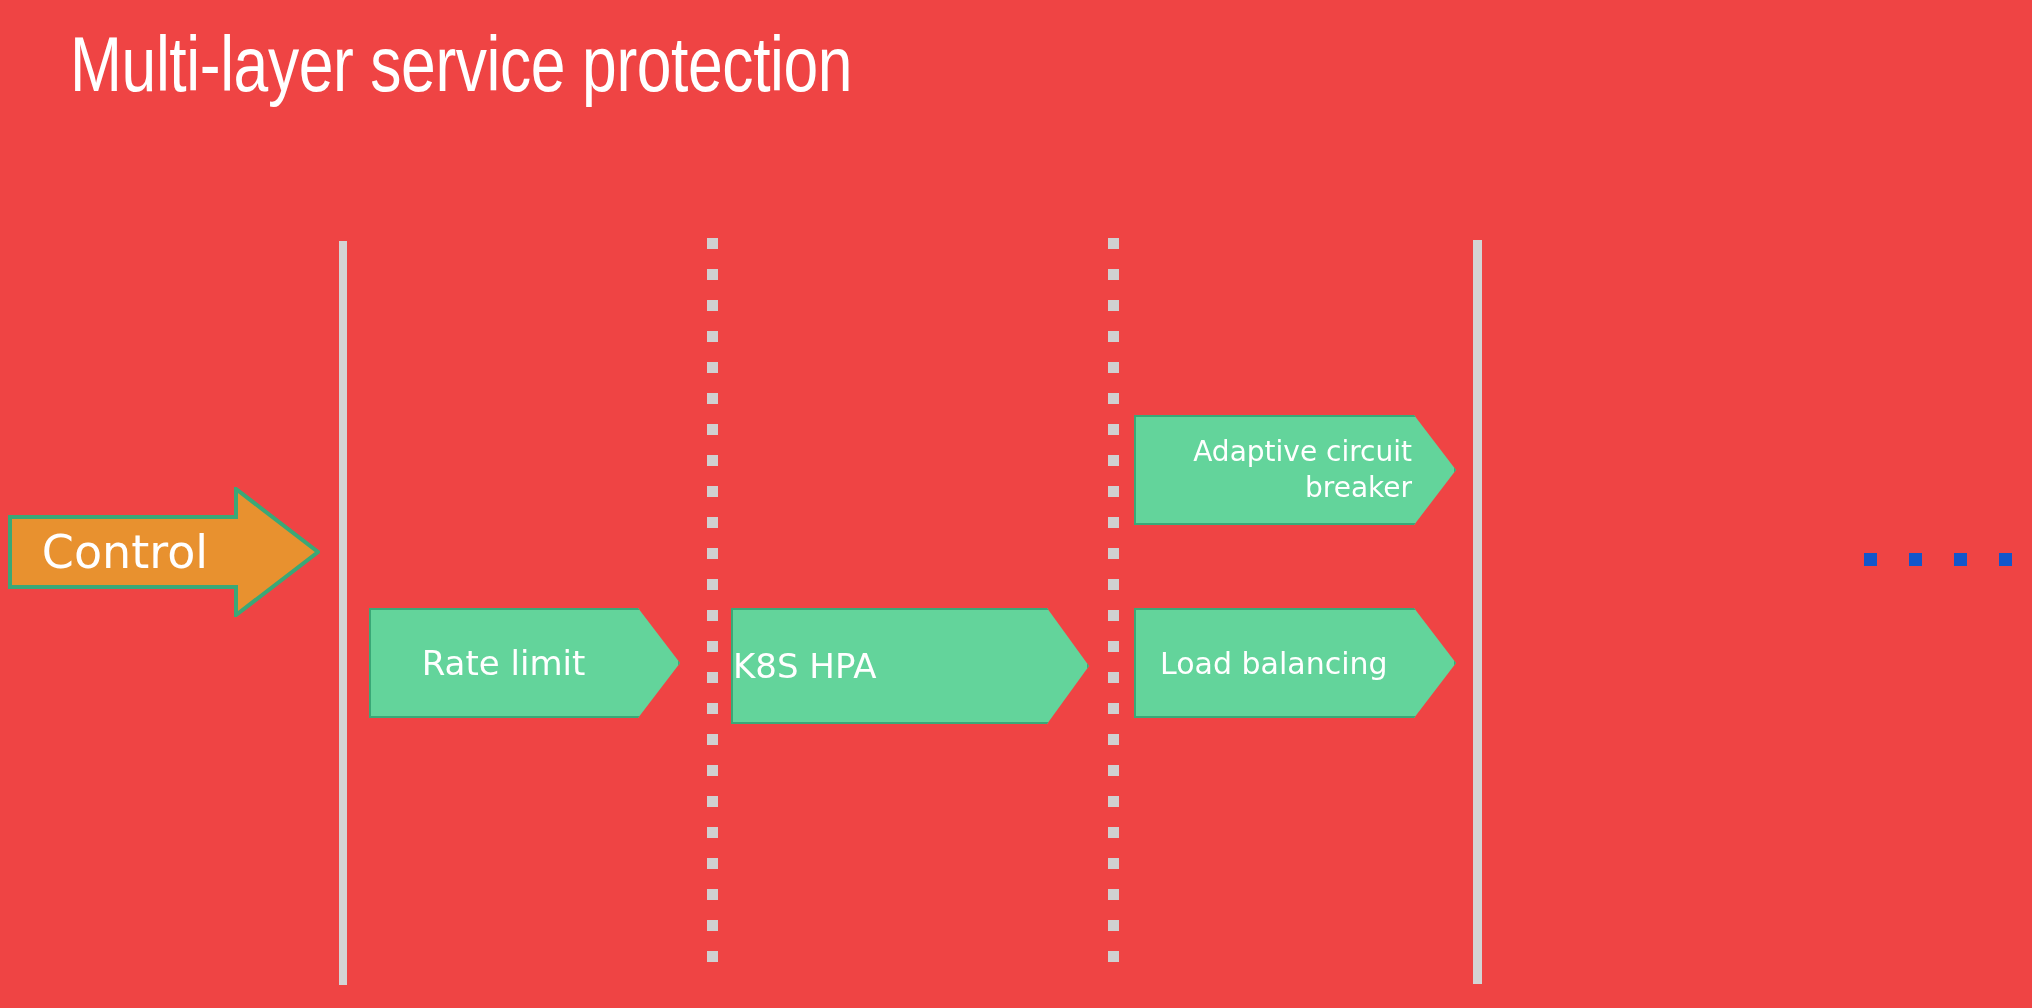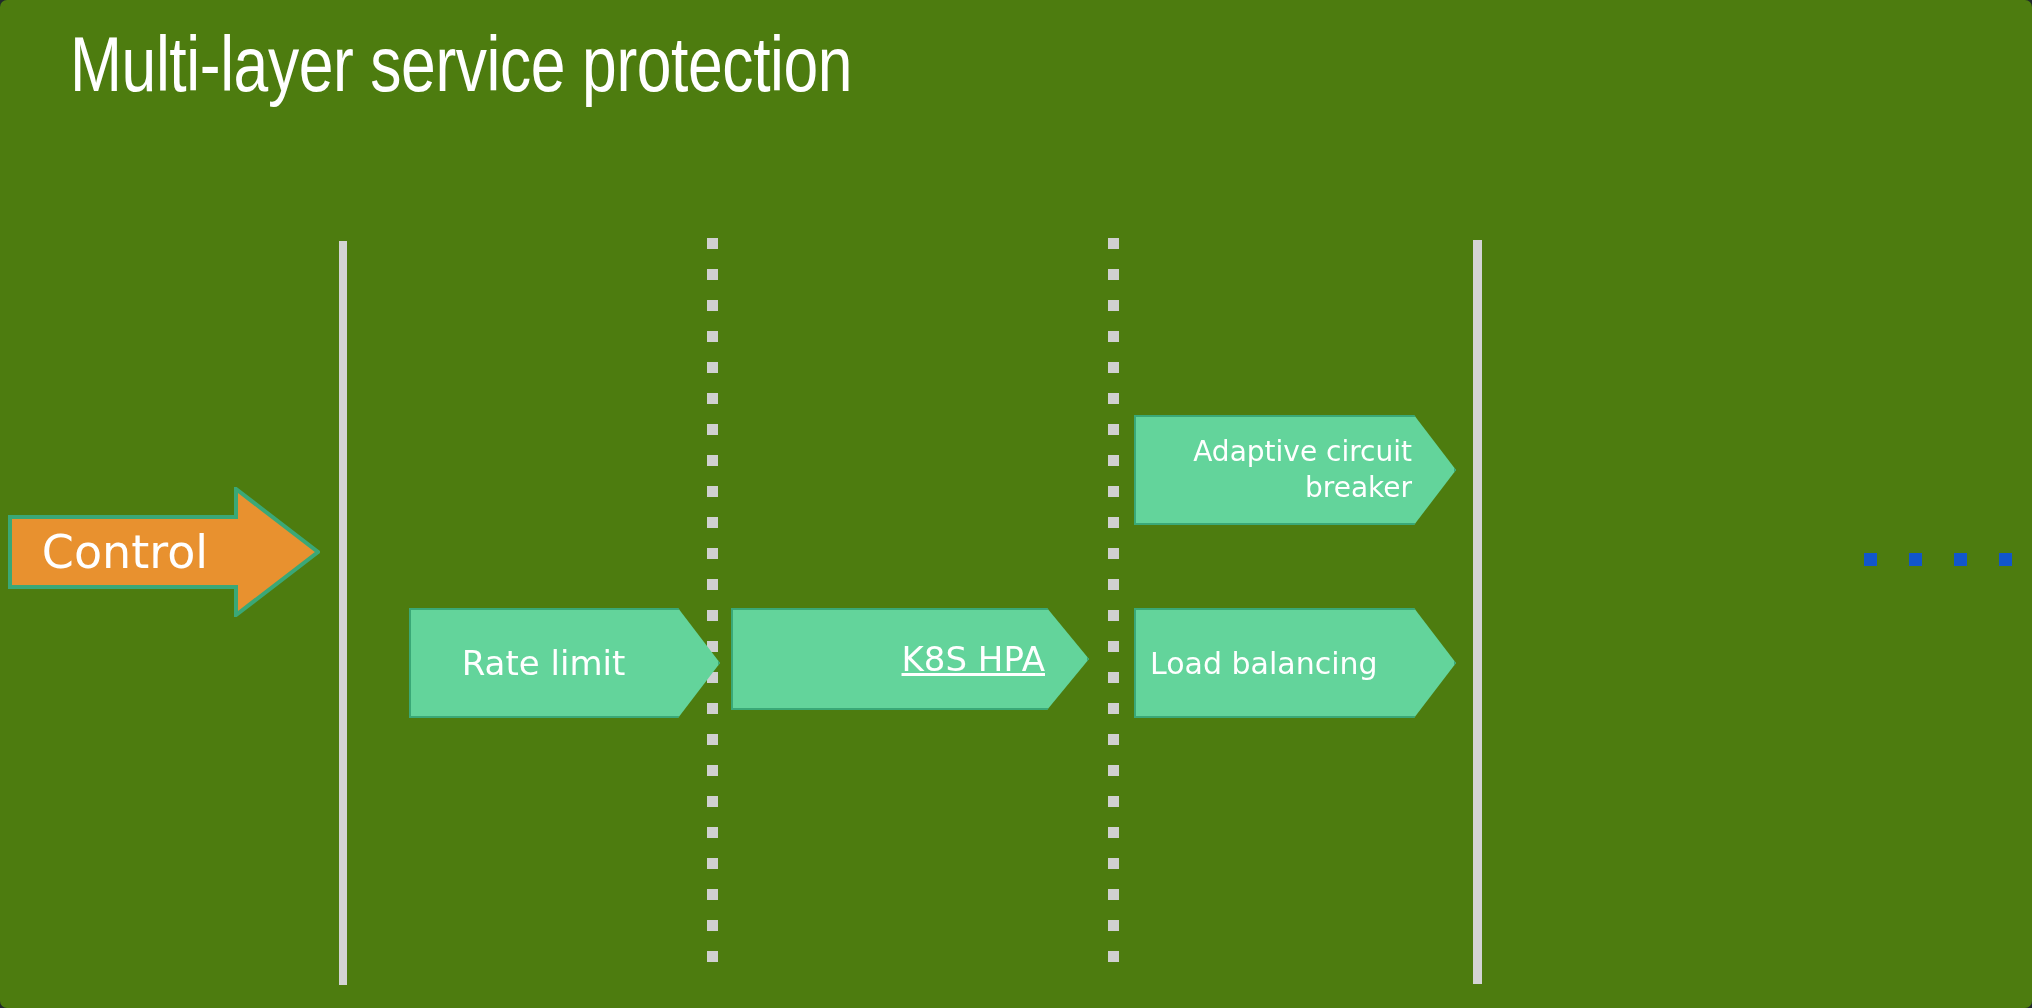--- a/index.html
+++ b/index.html
@@ -10,22 +10,21 @@
   body {
     width: 2032px;
     height: 1008px;
     overflow: hidden;
     font-family: "DejaVu Sans", sans-serif;
   }
   #canvas {
     position: relative;
     width: 2032px;
     height: 1008px;
-    background: #4d7c0f;
-    border-radius: 7px;
+    background: #ef4444;
   }
 
   
   .title {
     position: absolute;
     left: 70px;
     top: 16px;
     font-family: "Liberation Sans Narrow", "Liberation Sans", sans-serif;
     font-stretch: condensed;
     font-size: 78px;
@@ -177,35 +176,35 @@
   <div class="bigarrow" style="left:8px; top:487px; width:312px; height:130px; font-size:46px;">
     <div class="shape">
       <svg width="312" height="130" viewBox="0 0 312 130" preserveAspectRatio="none">
         <polygon points="2,30 228,30 228,2 310,65 228,128 228,100 2,100" fill="#e8912f" stroke="#3aa877" stroke-width="4"></polygon>
       </svg>
     </div>
     <span class="label">Control</span>
   </div>
 
 
-  <div class="penta" style="left: 369px; top: 608px; width: 311px; height: 110px; font-size: 34px; text-align: center; clip-path: polygon(0% 0%, 86.5% 0%, 100% 50%, 86.5% 100%, 0% 100%); margin-left: 40px;">
+  <div class="penta" style="left: 369px; top: 608px; width: 311px; height: 110px; font-size: 34px; text-align: center; clip-path: polygon(0% 0%, 86.5% 0%, 100% 50%, 86.5% 100%, 0% 100%);">
     <span class="penta-txt">Rate limit</span>
   </div>
 
 
-  <div class="penta" style="left: 731px; top: 608px; width: 358px; height: 102px; font-size: 34px; text-align: right; clip-path: polygon(0% 0%, 88.27% 0%, 100% 50%, 88.27% 100%, 0% 100%); text-decoration: underline;">
+  <div class="penta" style="left: 731px; top: 608px; width: 358px; height: 116px; font-size: 34px; text-align: left; clip-path: polygon(0% 0%, 88.27% 0%, 100% 50%, 88.27% 100%, 0% 100%);">
     <span class="penta-txt">K8S HPA</span>
   </div>
 
   <div class="penta" style="left: 1134px; top: 415px; width: 322px; height: 110px; font-size: 28px; text-align: right; clip-path: polygon(0% 0%, 86.96% 0%, 100% 50%, 86.96% 100%, 0% 100%);">
     <span class="penta-txt" style="padding-left:26px;">Adaptive circuit<br>breaker</span>
   </div>
 
   <div class="penta" style="left: 1134px; top: 608px; width: 322px; height: 110px; font-size: 30px; text-align: left; clip-path: polygon(0% 0%, 86.96% 0%, 100% 50%, 86.96% 100%, 0% 100%);">
-    <span class="penta-txt" style="padding-left:14px;">Load balancing</span>
+    <span class="penta-txt" style="padding-left:24px;">Load balancing</span>
   </div>
 
 
   <div class="bluedots" id="bluedots" style="left:1864px; top:553px;">
       <div class="bdot" style="background: rgb(17, 86, 204);"></div>
       <div class="bdot" style="background: rgb(17, 86, 204);"></div>
       <div class="bdot" style="background: rgb(17, 86, 204);"></div>
       <div class="bdot" style="background: rgb(17, 86, 204);"></div>
     </div>
 

